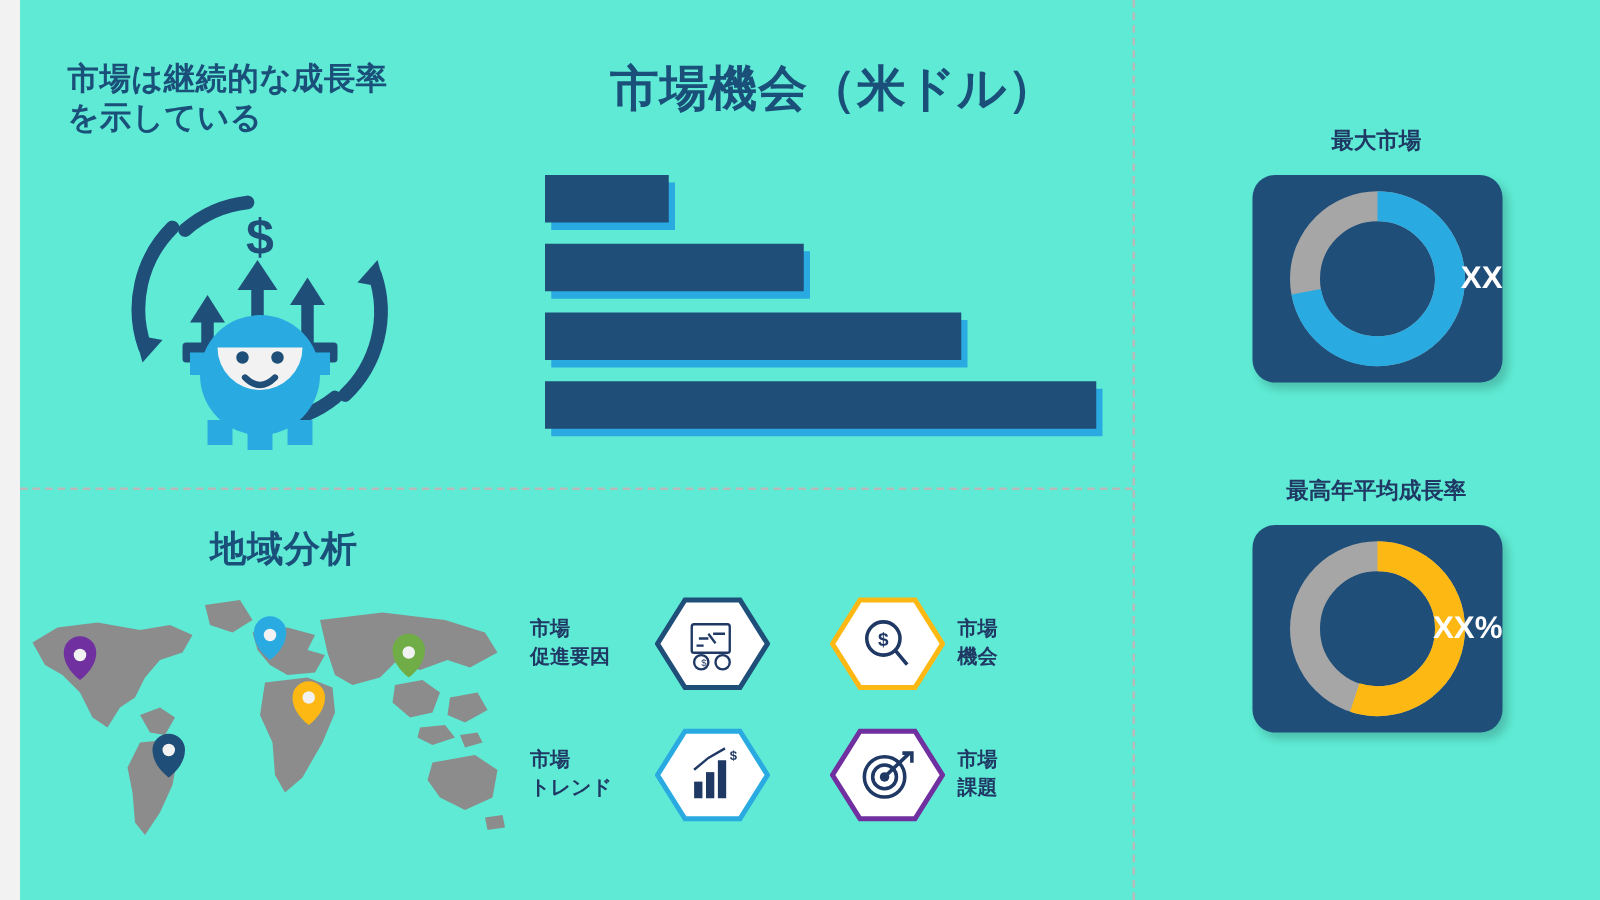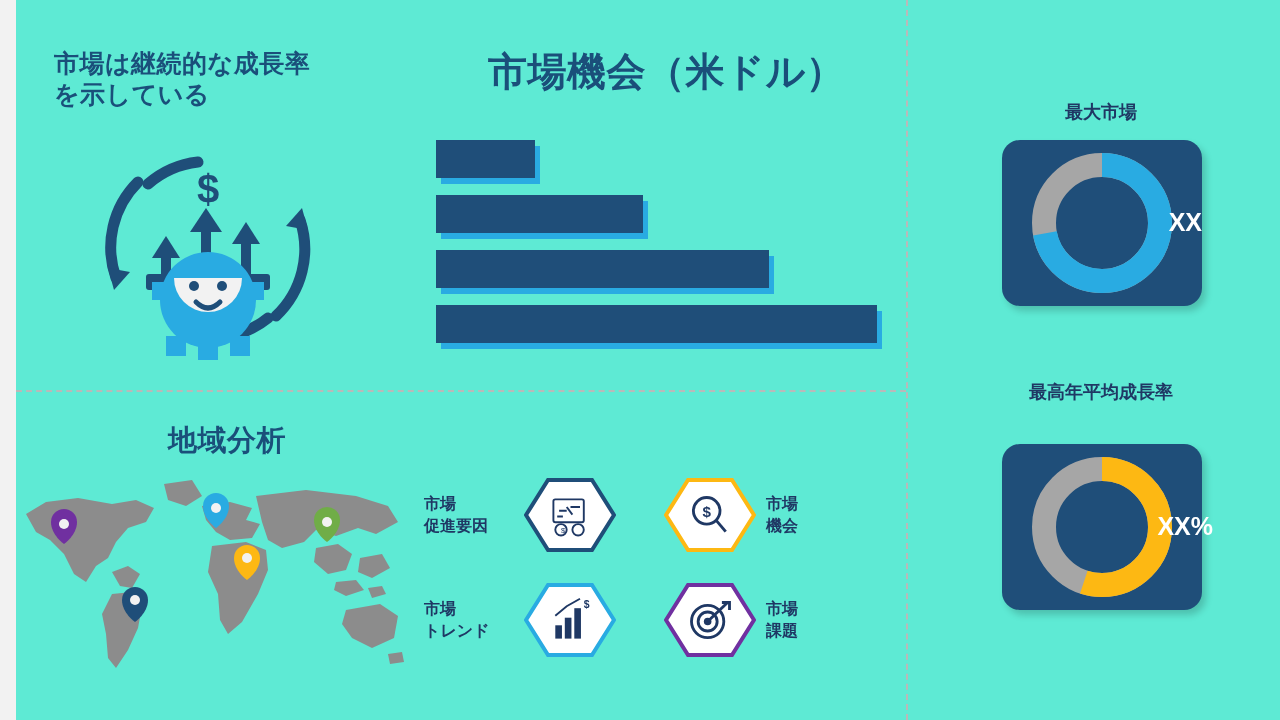--- a/index.html
+++ b/index.html
@@ -279,21 +279,21 @@
     <div class="donut-title" style="top:100px">最大市場</div>
     <div class="donut-card" style="top: 140px; background: rgb(31, 78, 121);">
       <svg class="donut-svg" width="200" height="166" viewBox="0 0 200 166">
         <circle id="d0-track" cx="100" cy="83" r="58" fill="none" stroke="#a6a6a6" stroke-width="24"></circle>
         <circle id="d0-val" cx="100" cy="83" r="58" fill="none" stroke="#29abe2" stroke-width="24" transform="rotate(-90 100 83)" stroke-linecap="butt" stroke-dasharray="262.3858184278195 364.424747816416"></circle>
       </svg>
       <div class="donut-center" style="top:68px">XX</div>
     </div>
 
     <div class="donut-title" style="top:380px">最高年平均成長率</div>
-    <div class="donut-card" style="top: 444px; background: rgb(31, 78, 121); padding-left: 11px;">
+    <div class="donut-card" style="top: 420px; background: rgb(31, 78, 121);">
       <svg class="donut-svg" width="200" height="166" viewBox="0 0 200 166">
         <circle id="d1-track" cx="100" cy="83" r="58" fill="none" stroke="#a6a6a6" stroke-width="24"></circle>
         <circle id="d1-val" cx="100" cy="83" r="58" fill="none" stroke="#fdb813" stroke-width="24" transform="rotate(-90 100 83)" stroke-linecap="butt" stroke-dasharray="200.43361129902883 364.424747816416"></circle>
       </svg>
       <div class="donut-center" style="top:68px">XX%</div>
     </div>
 
   </div>
 </div>
 

